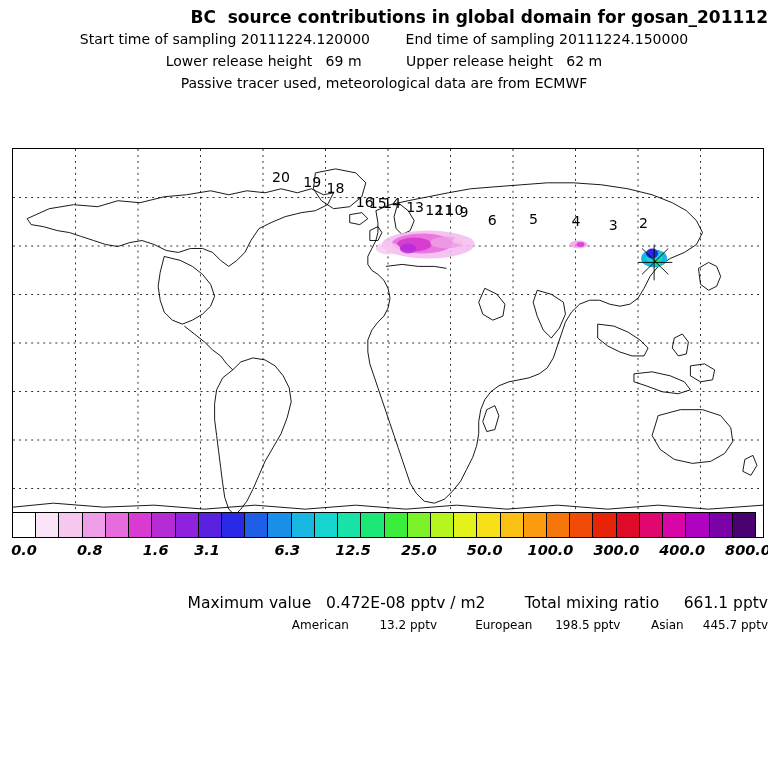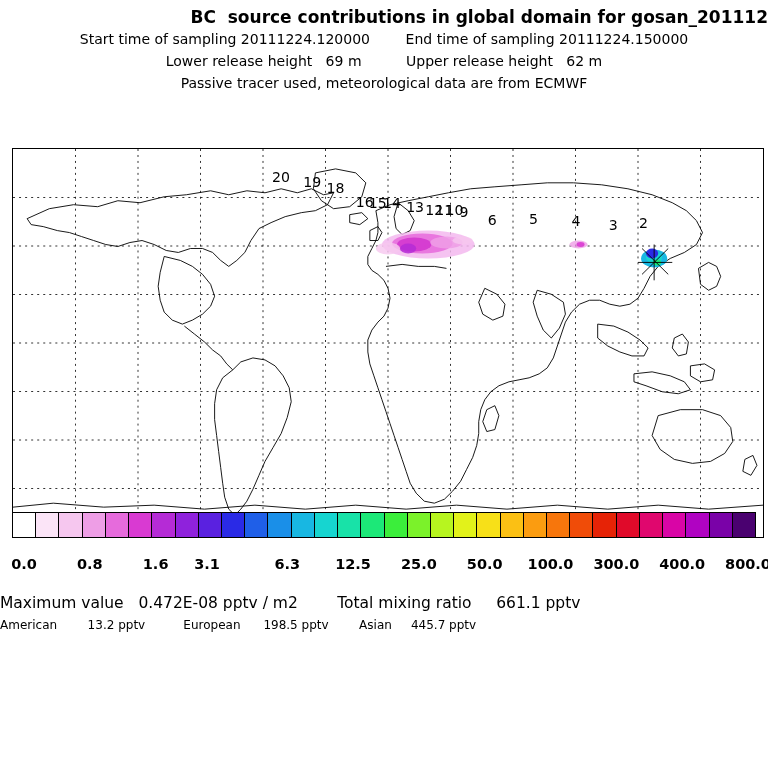--- a/index.html
+++ b/index.html
@@ -80,21 +80,22 @@
     flex: 1 1 0;
     height: 100%;
     border-right: 1px solid #000;
     box-sizing: border-box;
   }
   .cbar .seg:last-child { border-right: none; }
   .cbar-labels {
     position: relative;
     height: 20px;
     width: 744px;
-    margin-top: 18px;
+    margin-top: 4px;
+    font-style: italic;
   }
   .cbar-labels span {
     position: absolute;
     font-size: 14.5px;
     font-weight: bold;
     transform: translateX(-50%);
     white-space: nowrap;
   }
   .cbar-unit {
     width: 744px;
@@ -102,21 +103,21 @@
     font-size: 14.5px;
     margin-top: 2px;
   }
 
   
   .footer {
     position: absolute;
     left: 0;
     top: 592px;
     width: 768px;
-    text-align: left;
+    text-align: right;
   }
   .footer .line {
     font-size: 12px;
     line-height: 22px;
     white-space: pre;
   }
   .footer .line.big { font-size: 15.5px; }
 </style>
 </head>
 <body>

